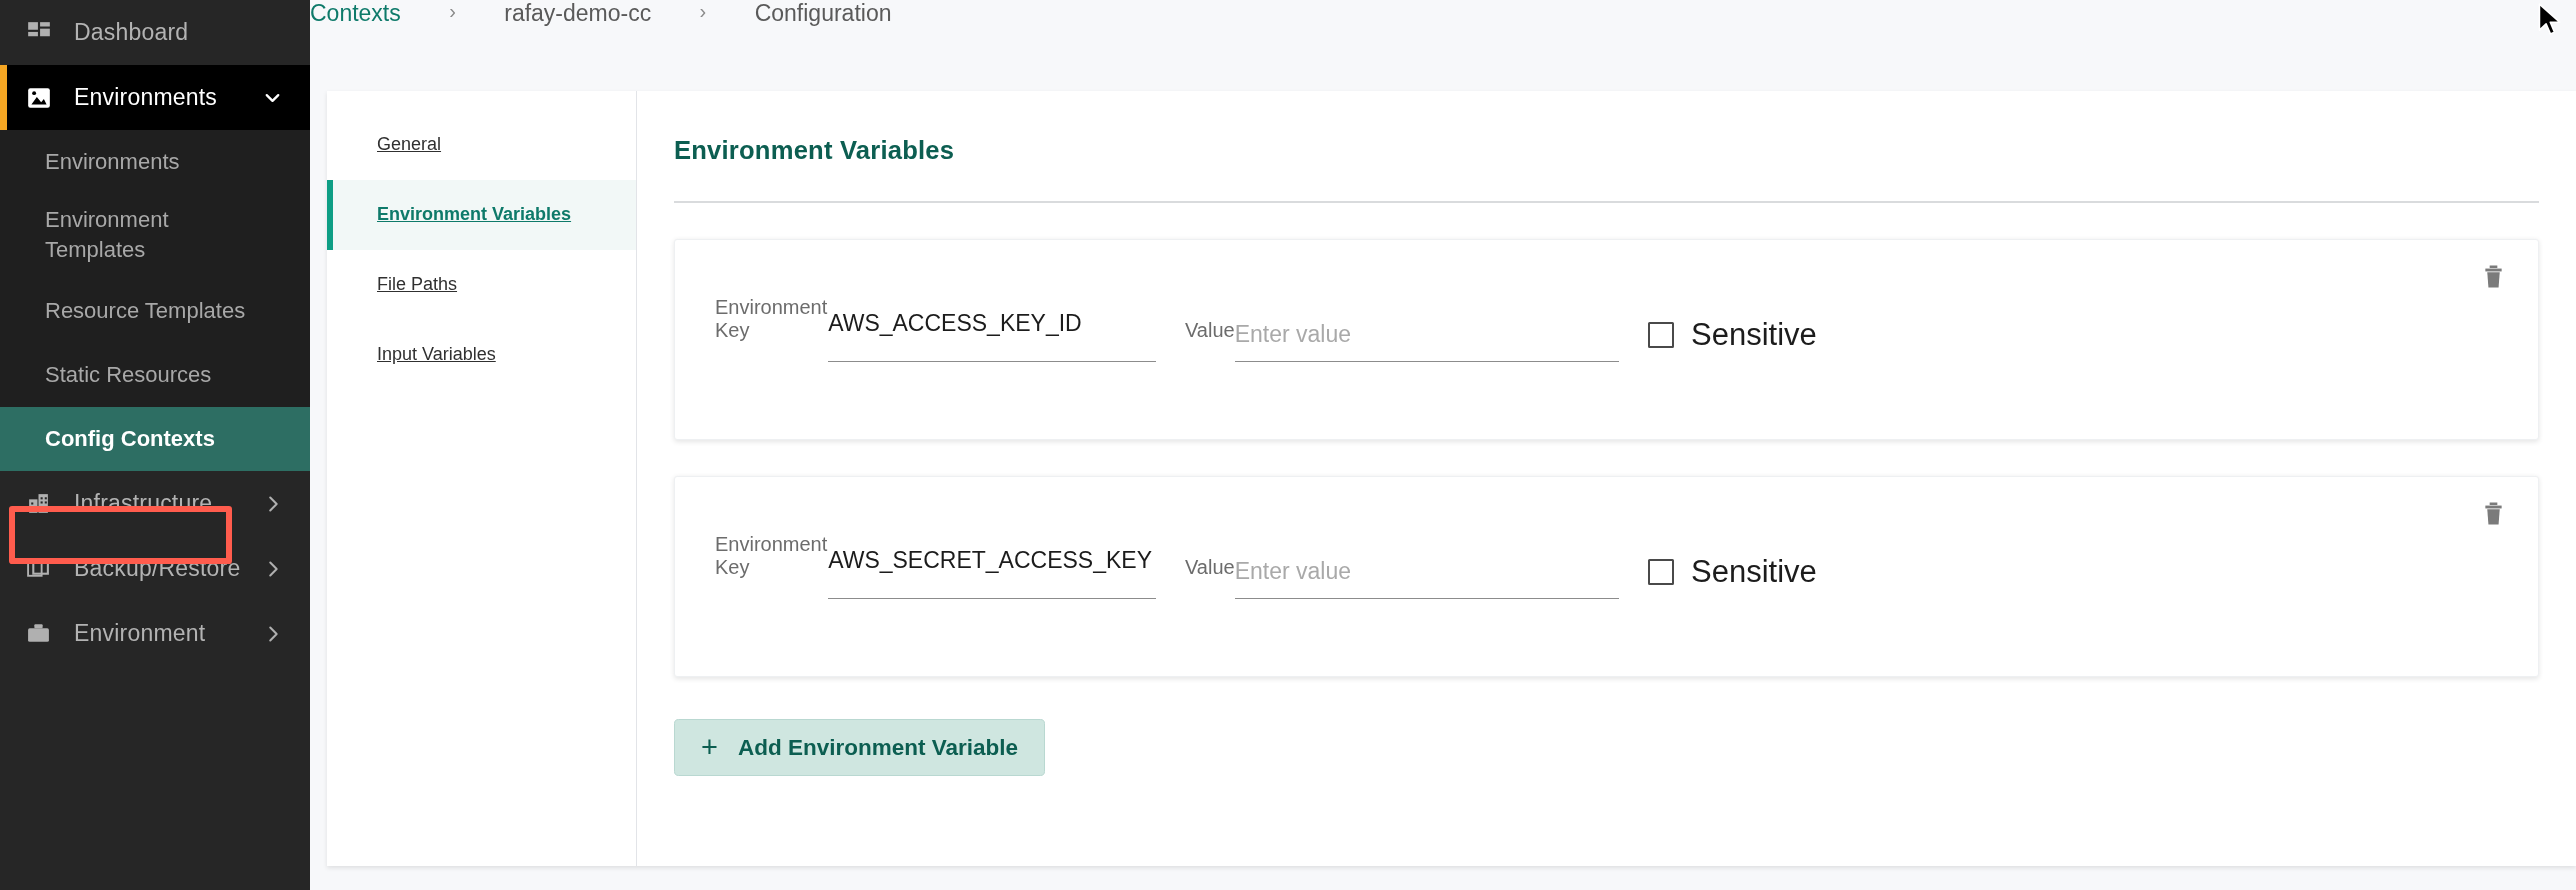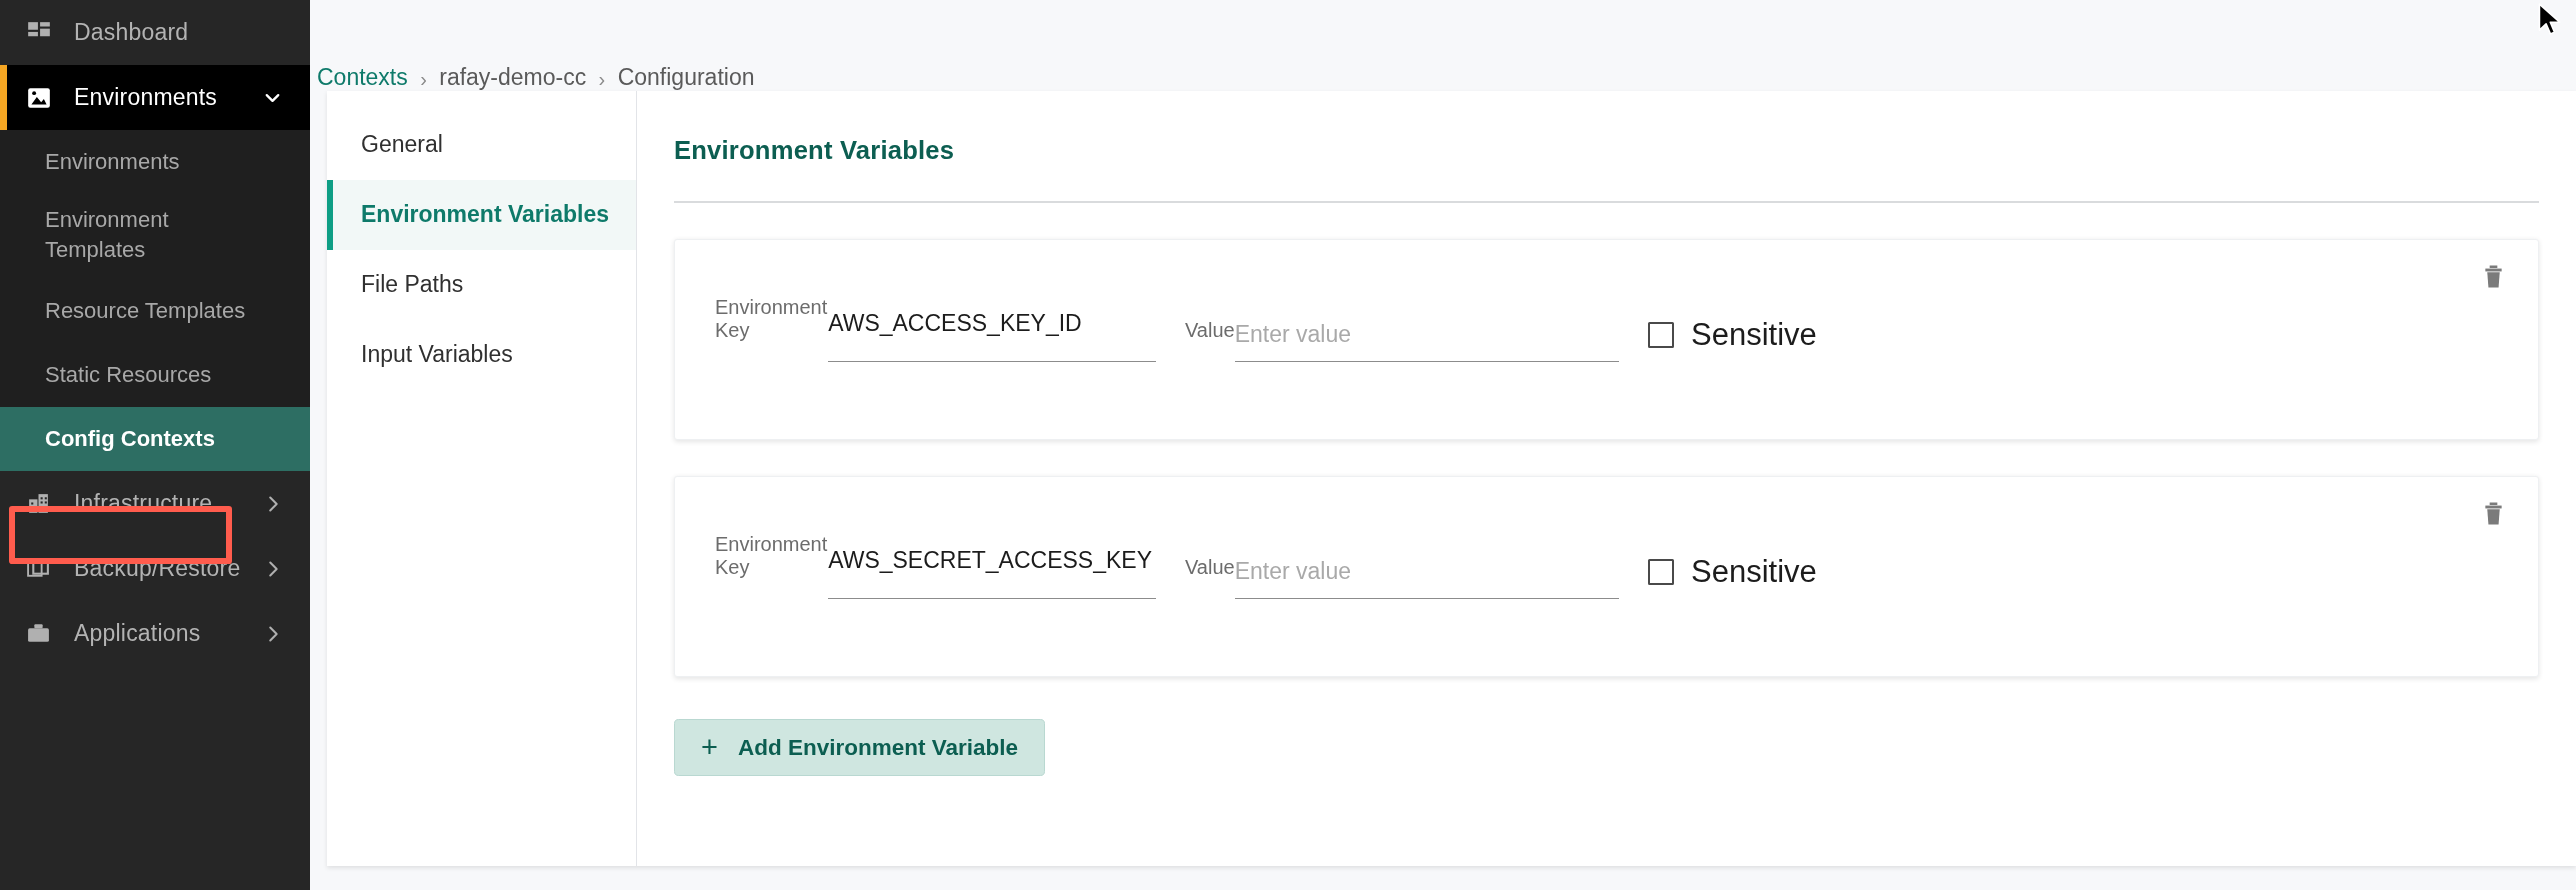--- a/index.html
+++ b/index.html
@@ -116,24 +116,25 @@
     flex: 1;
     height: 891px;
     background: #f7f8fa;
     position: relative;
     overflow: hidden;
   }
 
   .breadcrumb {
     height: 91px;
     display: flex;
-    align-items: flex-end;
-    padding-left: 7px;
+    align-items: flex-start;
+    padding-left: 0;
     font-size: 23px;
     color: #5a5a5a;
+    gap: 36px;
   }
   .crumb-link { color: #0e7a6a; }
   .crumb-sep { margin: 0 12.4px; color: #8a8a8a; font-size: 20px; }
   .crumb-text { color: #5a5a5a; }
 
   .panel-wrap {
     display: flex;
     margin-left: 17px;
     margin-right: 0px;
     background: #ffffff;
@@ -147,24 +148,25 @@
     min-width: 310px;
     background: #ffffff;
     border-right: 0.8px solid #e2e4e8;
     padding-top: 18.6px;
   }
 
   .tab-item {
     height: 70px;
     display: flex;
     align-items: center;
-    padding-left: 34px;
-    font-size: 23px;
+    padding-left: 50px;
+    font-size: 18px;
     color: #303030;
     position: relative;
+    text-decoration: underline;
   }
   .tab-item.active {
     background: #f2f8f7;
     color: #0e7a6a;
     font-weight: bold;
   }
   .tab-item.active::before {
     content: "";
     position: absolute;
     left: 0; top: 0; bottom: 0;
@@ -394,21 +396,21 @@
       </span>
     </div>
 
     <div class="nav-row">
       <span class="nav-ico">
         <svg width="25" height="25" viewBox="0 0 24 24" aria-hidden="true">
           <rect x="8" y="3" width="8" height="4" rx="1" fill="#b0b0b0"></rect>
           <rect x="2" y="7" width="20" height="13" rx="1.6" fill="#b0b0b0"></rect>
         </svg>
       </span>
-      <span class="nav-label">Applications</span>
+      <span class="nav-label">Environment</span>
       <span class="nav-chev">
         <svg width="22" height="22" viewBox="0 0 24 24" aria-hidden="true">
           <path d="M9 5l7 7-7 7" fill="none" stroke="#b0b0b0" stroke-width="2.2" stroke-linecap="round" stroke-linejoin="round"></path>
         </svg>
       </span>
     </div>
 
 
     <div class="annot-box" style="left:9.3px; top:506px; width:223px; height:58px;"></div>
   </nav>

